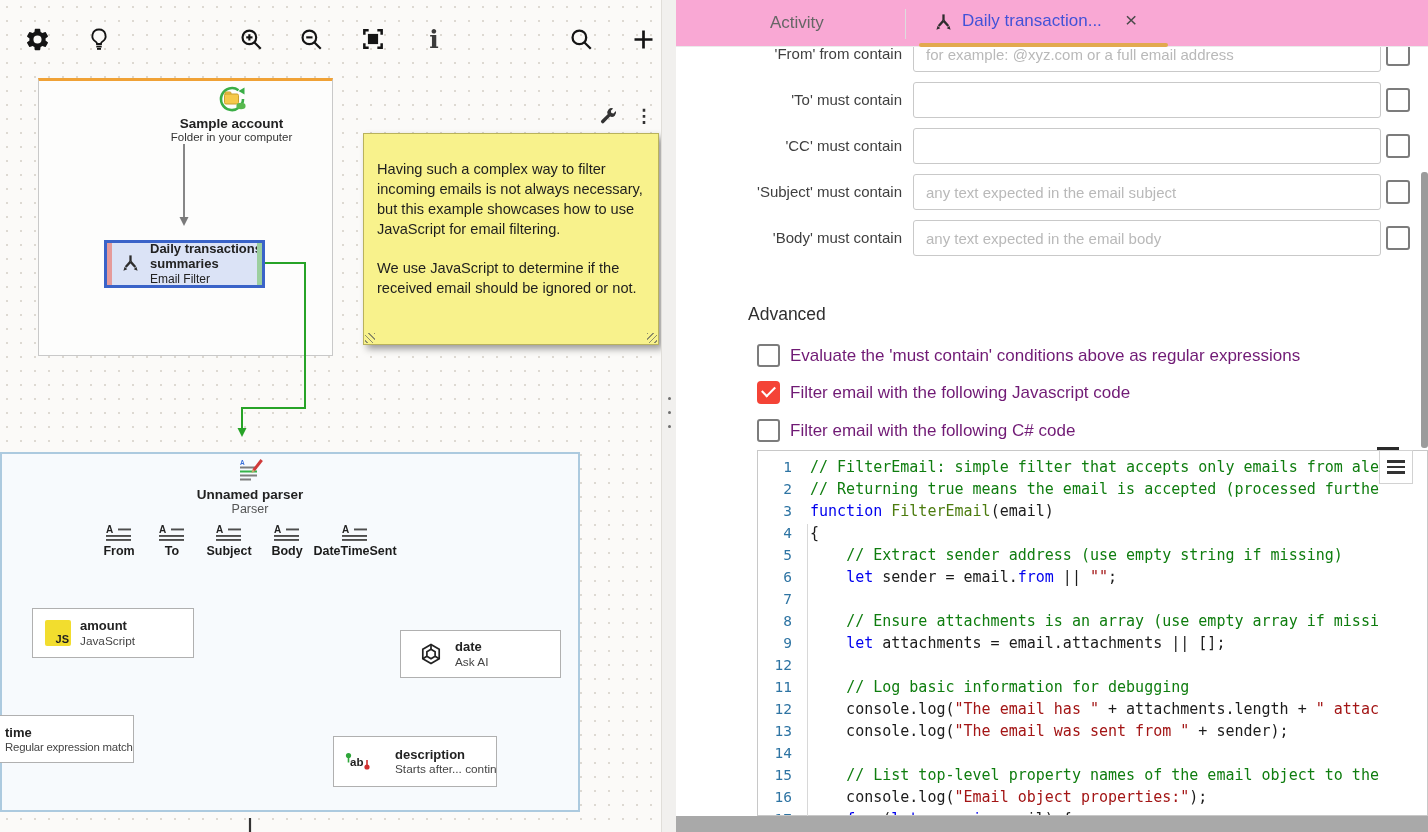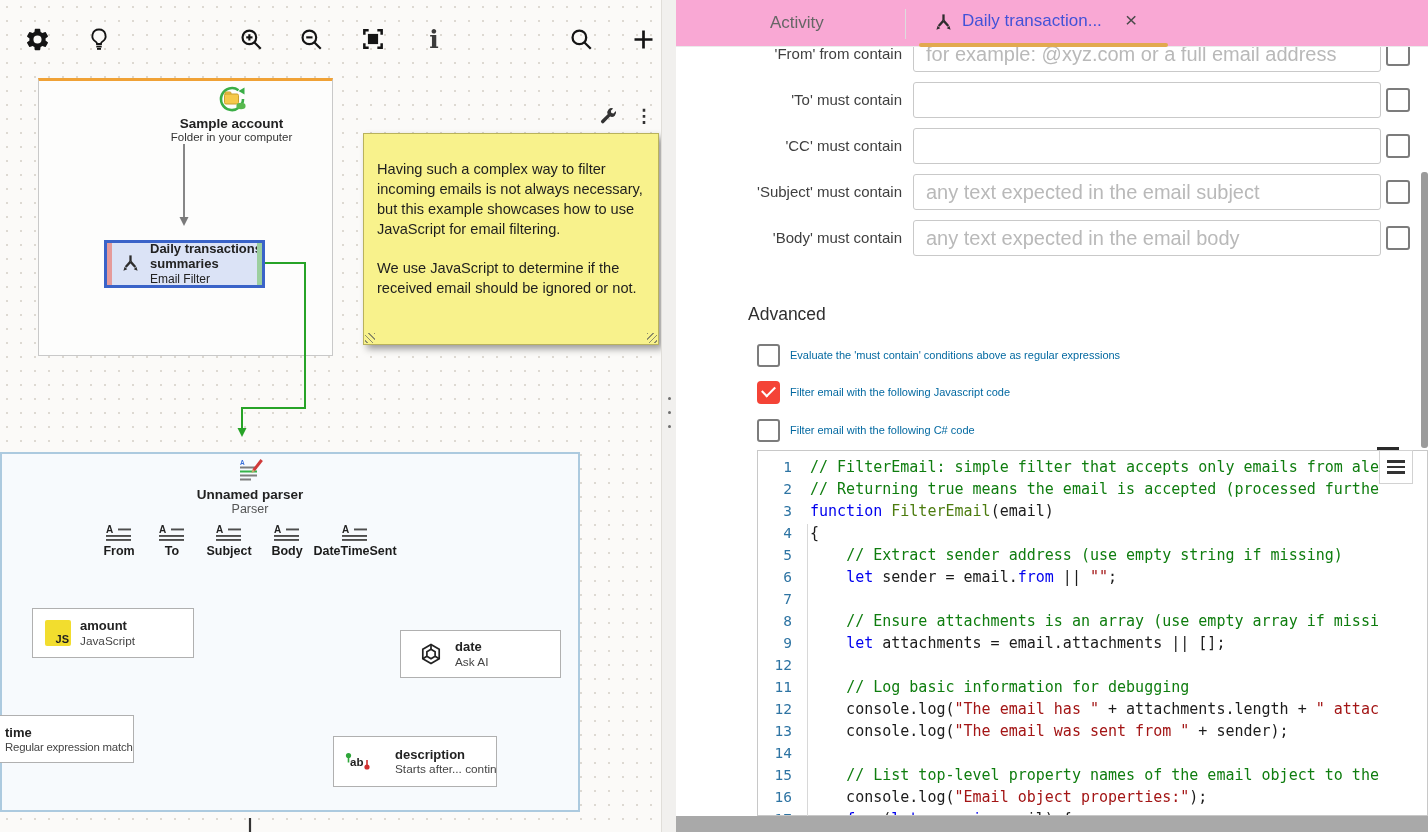--- a/index.html
+++ b/index.html
@@ -75,33 +75,33 @@
   #tab-active{position:absolute;left:250px;top:0;height:45px;cursor:pointer;}
   #tab-active .ticn{position:absolute;left:6px;top:12px;}
   #tab-active .tlbl{position:absolute;left:36px;top:11px;font-size:17px;color:#4252d8;white-space:nowrap;}
   #tab-close{position:absolute;left:199px;top:8px;font-size:21px;color:#4a4a4a;cursor:pointer;}
   #tabline{position:absolute;left:243px;top:43px;width:249px;height:3.5px;border-radius:2px;}
   
   .frow{position:absolute;left:0;width:752px;height:36px;}
   .flab{position:absolute;left:10px;width:216px;line-height:36px;text-align:right;
     font-size:15px;color:#3f3f3f;}
   .finp{position:absolute;left:237px;top:0;width:468px;height:36px;box-sizing:border-box;
-    border:1px solid #c9c9c9;border-radius:3px;font-size:20px;padding:0 12px;
+    border:1px solid #c9c9c9;border-radius:3px;font-size:15px;padding:0 12px;
     font-family:"Liberation Sans",sans-serif;color:#ef4444;outline:none;}
   .finp::placeholder{color:#b9b9b9;}
   .fcb{position:absolute;left:710px;top:6px;width:20px;height:20px;
     border:2px solid #7c7c7c;border-radius:3px;background:#fff;cursor:pointer;}
   
   #advhead{position:absolute;left:72px;top:304px;font-size:17.5px;color:#2f2f2f;}
   .acb{position:absolute;left:81px;width:19px;height:19px;border:2px solid #7c7c7c;
     border-radius:3px;background:#fff;cursor:pointer;}
   .acb.checked{width:23px;height:23px;border:none;border-radius:4px;}
   .acb .tick{position:absolute;left:5px;top:5px;width:11px;height:6px;
     border-left:2.6px solid #fff;border-bottom:2.6px solid #fff;transform:rotate(-45deg);}
-  .alab{position:absolute;left:114px;font-size:11px;line-height:23px;color:#0369a1;}
+  .alab{position:absolute;left:114px;font-size:17px;line-height:23px;color:#701a75;}
   
   #editor{position:absolute;left:81px;top:450px;width:671px;height:366px;
     background:#fff;border:1px solid #c8c8c8;box-sizing:border-box;overflow:hidden;
     font-family:"DejaVu Sans Mono",monospace;font-size:15px;padding-top:5px;}
   .crow{display:flex;height:22px;line-height:22px;white-space:pre;}
   .gut{flex:0 0 44px;text-align:right;padding-right:10px;color:#2e74a3;font-size:14.5px;box-sizing:border-box;}
   .ctext{padding-left:8px;}
   .tk-c{color:#0f7d0f;} .tk-k{color:#0000ee;} .tk-f{color:#4d7c0f;}
   .tk-s{color:#a31515;} .tk-p{color:#1b1b1b;}
   #indentguide{position:absolute;left:131px;top:524px;width:1px;height:292px;background:#d8d8d8;}

